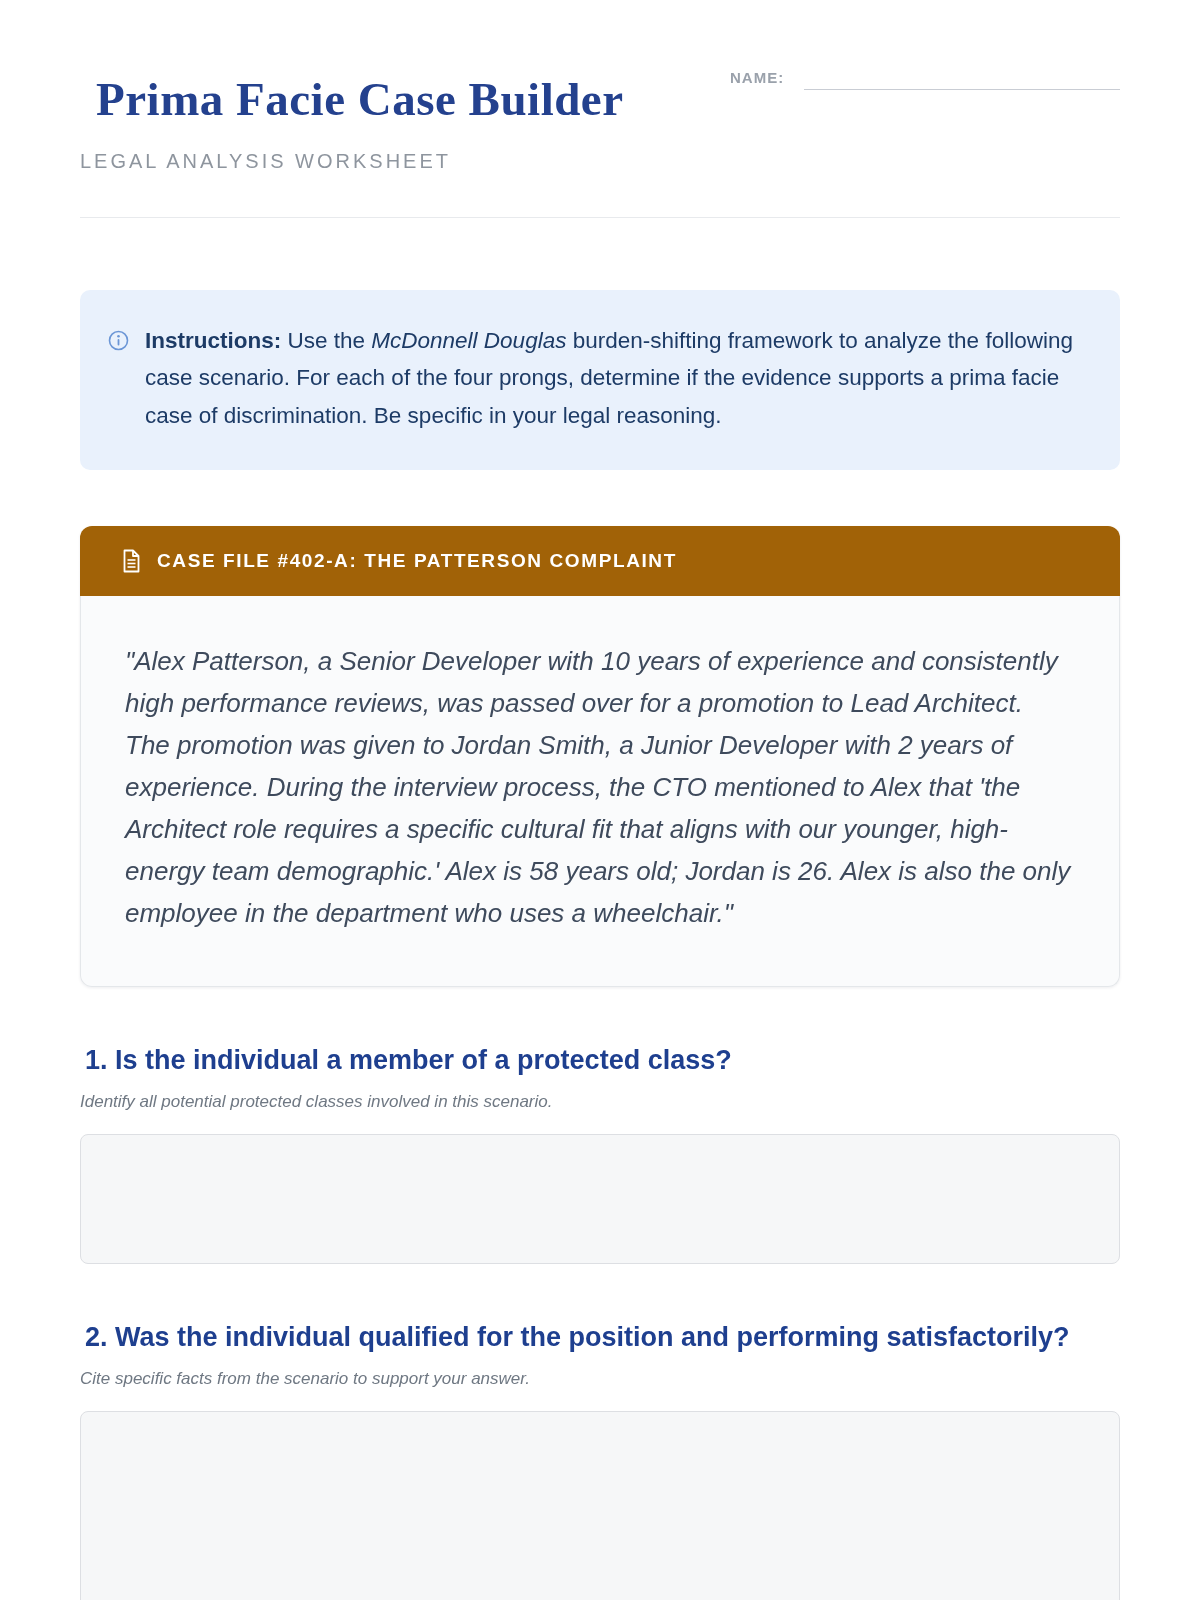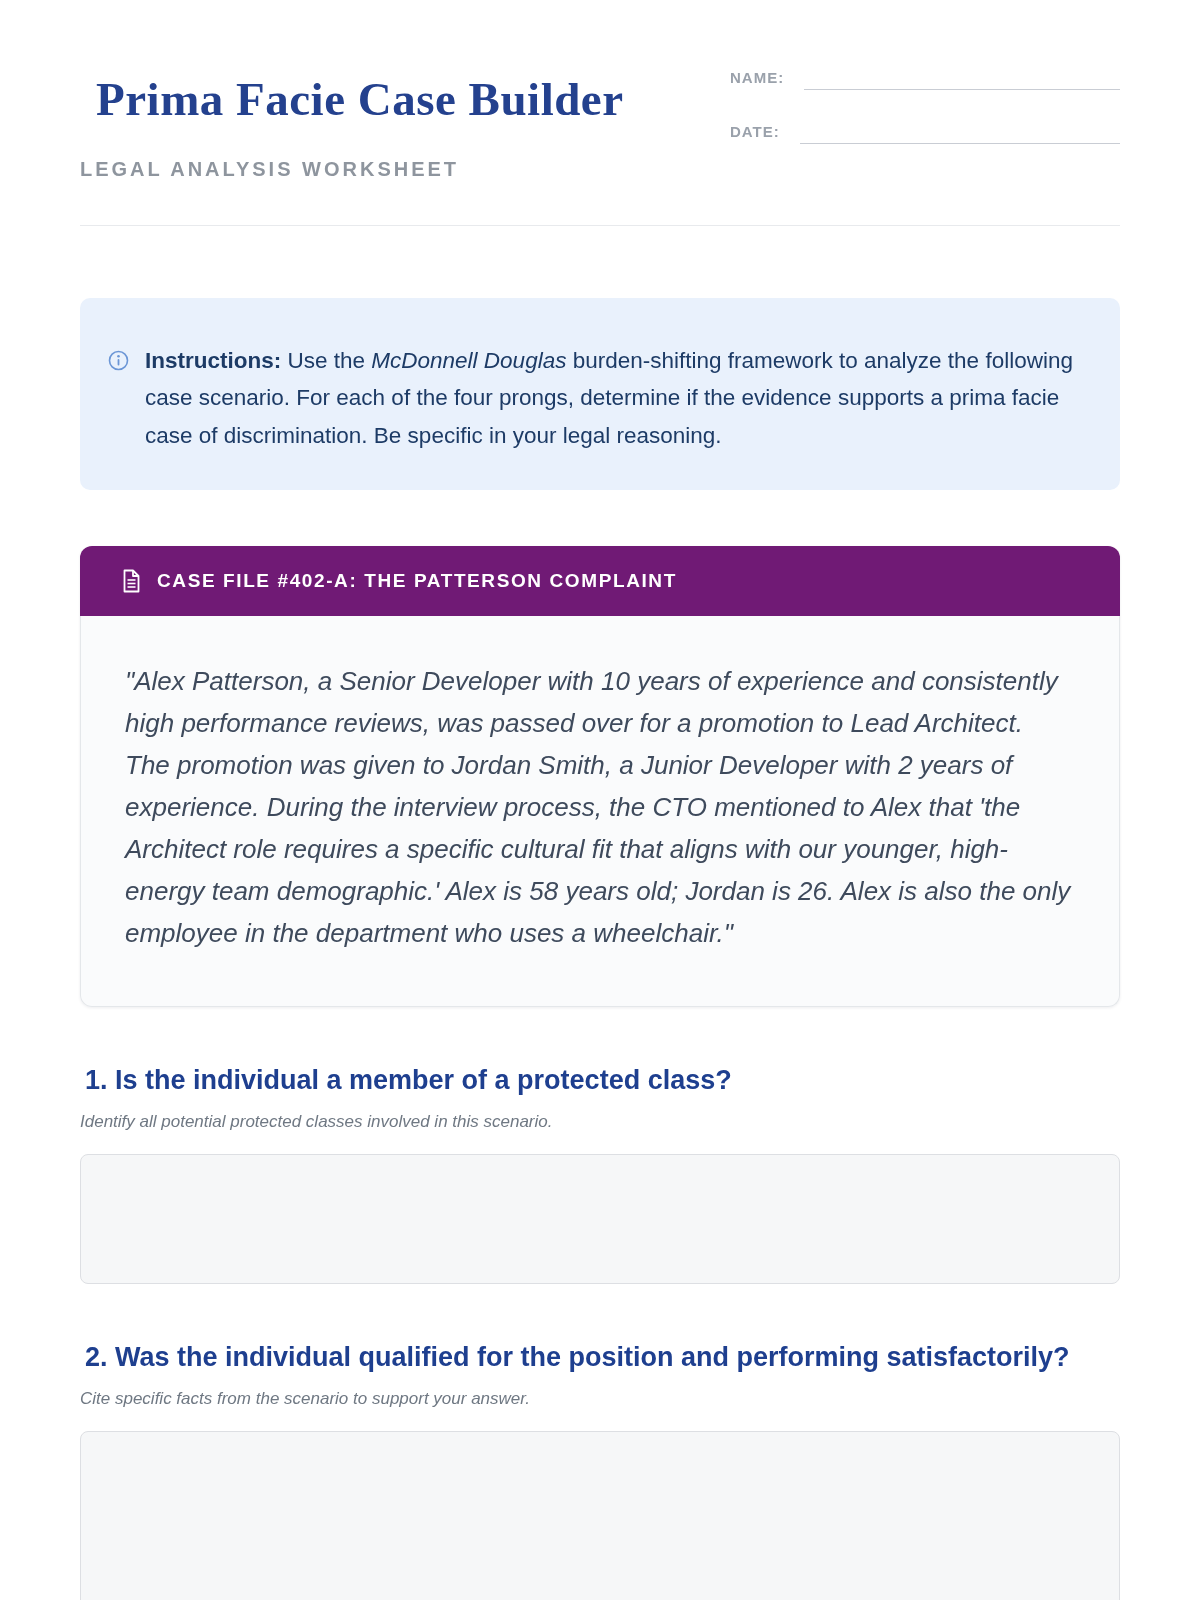--- a/index.html
+++ b/index.html
@@ -27,23 +27,23 @@
   .doc-title {
     font-family: "Liberation Serif", serif;
     font-weight: 700;
     font-size: 47px;
     line-height: 1.1;
     color: #24418e;
     margin: 16px;
     letter-spacing: 0.5px;
   }
   .doc-subtitle {
-    margin-top: 32px;
+    margin-top: 24px;
     font-size: 20px;
-    font-weight: 700;
+    font-weight: 400;
     letter-spacing: 3px;
     color: #8e959e;
   }
   .fill-block {
     width: 390px;
     padding-top: 8px;
   }
   .fill-row {
     display: flex;
     align-items: flex-end;
@@ -66,21 +66,21 @@
   .divider {
     margin-top: 44px;
     border-top: 1px solid #e8eaed;
   }
 
   
   .instructions {
     margin-top: 72px;
     background: #e9f1fc;
     border-radius: 10px;
-    padding: 44px 42px 36px 28px;
+    padding: 32px 42px 36px 28px;
     display: flex;
     gap: 16px;
   }
   .info-icon {
     flex: 0 0 auto;
     margin-top: 8px;
   }
   .instructions-text {
     font-size: 22.5px;
     line-height: 1.67;
@@ -89,21 +89,21 @@
   .instructions-text .bold { font-weight: 700; }
   .instructions-text .italic { font-style: italic; }
 
   
   .case-card {
     margin-top: 56px;
     border-radius: 12px;
     box-shadow: 0 1px 3px rgba(20,30,50,0.08);
   }
   .case-header {
-    background: #701a75;
+    background: #a16207;
     color: #ffffff;
     border-radius: 12px 12px 0 0;
     padding: 23px 42px;
     display: flex;
     align-items: center;
     gap: 16px;
     font-size: 19px;
     font-weight: 700;
     letter-spacing: 1.6px;
   }
@@ -161,24 +161,20 @@
   <div class="header-row">
     <div class="title-block">
       <h1 class="doc-title">Prima Facie Case Builder</h1>
       <div class="doc-subtitle">LEGAL ANALYSIS WORKSHEET</div>
     </div>
     <div class="fill-block">
       <div class="fill-row">
         <span class="fill-label">NAME:</span>
         <span class="fill-line"></span>
       </div>
-      <div class="fill-row">
-        <span class="fill-label">DATE:</span>
-        <span class="fill-line"></span>
-      </div>
     </div>
   </div>
 
   <div class="divider"></div>
 
   <div class="instructions">
     <span class="info-icon">
       <svg width="21" height="21" viewBox="0 0 21 21">
         <circle cx="10.5" cy="10.5" r="9" fill="none" stroke="#6b96d6" stroke-width="1.6"></circle>
         <circle cx="10.5" cy="6.2" r="1.3" fill="#6b96d6"></circle>

